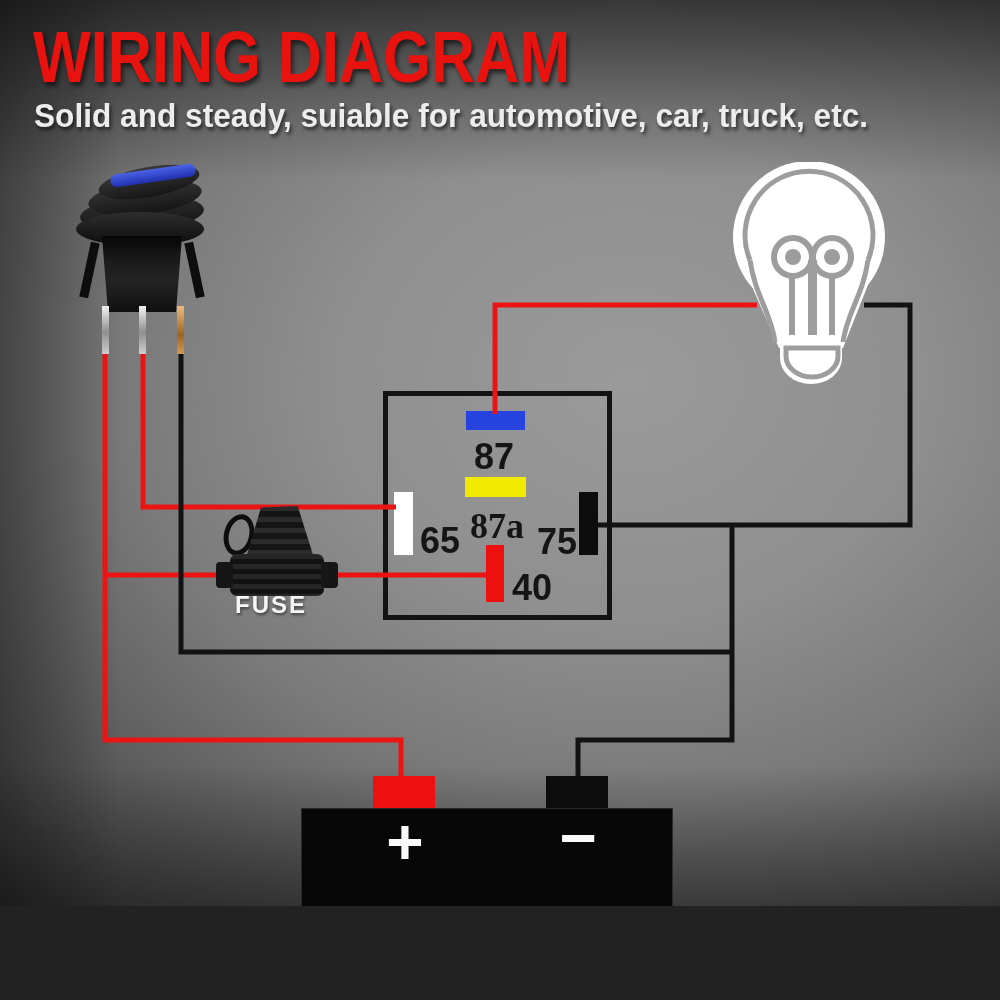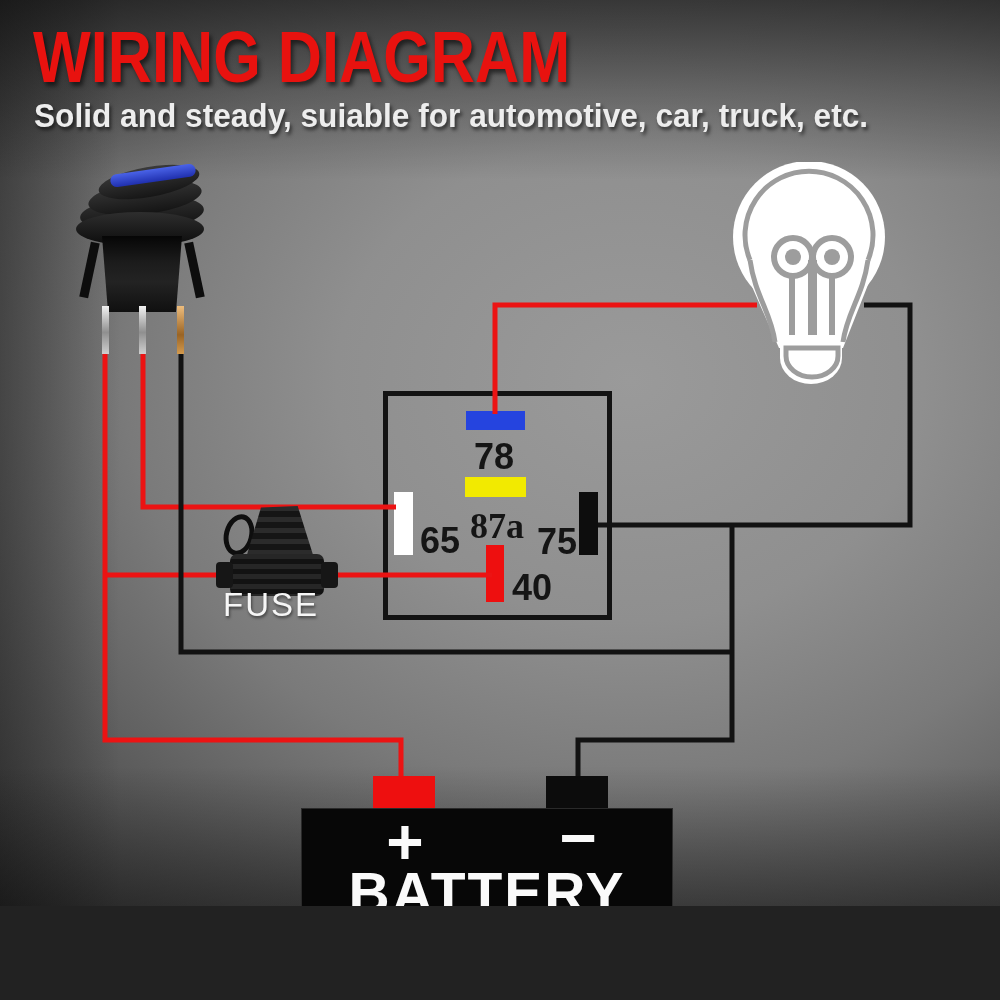--- a/index.html
+++ b/index.html
@@ -60,21 +60,21 @@
   .fuse{position:absolute;left:216px;top:506px;width:124px;height:112px;z-index:5;}
   .fuse .part{position:absolute;}
   .fu-loop{left:8px;top:8px;width:30px;height:42px;border:5px solid #0e0e0e;border-radius:50%;transform:rotate(14deg);}
   .fu-cap {left:30px;top:0;width:68px;height:52px;clip-path:polygon(22% 3%,76% 0,100% 100%,0 100%);
            background:repeating-linear-gradient(180deg,#2b2b2b 0 5px,#151515 5px 11px);}
   .fu-body{left:14px;top:48px;width:94px;height:42px;border-radius:7px;
            background:repeating-linear-gradient(180deg,#262626 0 5px,#121212 5px 10px);}
   .fu-nub-l{left:0;top:56px;width:17px;height:26px;border-radius:4px;background:#161616;}
   .fu-nub-r{left:105px;top:56px;width:17px;height:26px;border-radius:4px;background:#161616;}
   .fuse-label{position:absolute;left:271px;top:605px;transform:translate(-50%,-50%);
-    font-size:33px;font-weight:normal;color:#f6f6f6;letter-spacing:2px;z-index:5;text-shadow:1px 2px 3px rgba(0,0,0,.5);}
+    font-size:24px;font-weight:bold;color:#f6f6f6;letter-spacing:2px;z-index:5;text-shadow:1px 2px 3px rgba(0,0,0,.5);}
   
   svg.bulb{position:absolute;left:733px;top:162px;z-index:5;}
   
   .bat-term{position:absolute;top:776px;width:62px;height:33px;z-index:4;}
   .bat-term.pos{left:373px;background:var(--pin-red,#ee0f0f);}
   .bat-term.neg{left:546px;background:#0c0c0c;}
   .bat-body{position:absolute;left:301px;top:808px;width:372px;height:140px;
     background:var(--battery-body,#070707);border:1px solid #2a2a2a;z-index:4;}
   .bat-sign{position:absolute;transform:translate(-50%,-50%);color:#fafafa;font-weight:bold;z-index:5;}
   .bat-pos{left:405px;top:842px;font-size:64px;}
@@ -100,21 +100,21 @@
     <path class="wk" d="M181 350 V652 H734"></path>
     <path class="wk" d="M598 525 H910 V305 H864"></path>
     <path class="wk" d="M732 525 V740 H578 V780"></path>
   </svg>
 
   <div class="pin pin-87"></div>
   <div class="pin pin-87a"></div>
   <div class="pin pin-86"></div>
   <div class="pin pin-85"></div>
   <div class="pin pin-30"></div>
-  <div class="pinlabel lb-87">78</div>
+  <div class="pinlabel lb-87">87</div>
   <div class="pinlabel lb-87a">87a</div>
   <div class="pinlabel lb-86">65</div>
   <div class="pinlabel lb-85">75</div>
   <div class="pinlabel lb-30">40</div>
 
   <div class="switch">
     <div class="part sw-ridge1"></div>
     <div class="part sw-ridge2"></div>
     <div class="part sw-cap"></div>
     <div class="part sw-blue"></div>
@@ -157,15 +157,14 @@
       <rect x="56" y="116" width="6" height="57"></rect>
       <rect x="96" y="116" width="6" height="57"></rect>
     </g>
   </svg>
 
   <div class="bat-term pos"></div>
   <div class="bat-term neg"></div>
   <div class="bat-body"></div>
   <div class="bat-sign bat-pos">+</div>
   <div class="bat-sign bat-neg">−</div>
-  <div class="bat-label">BATTERY</div>
 
 </div>
 
 </body></html>

